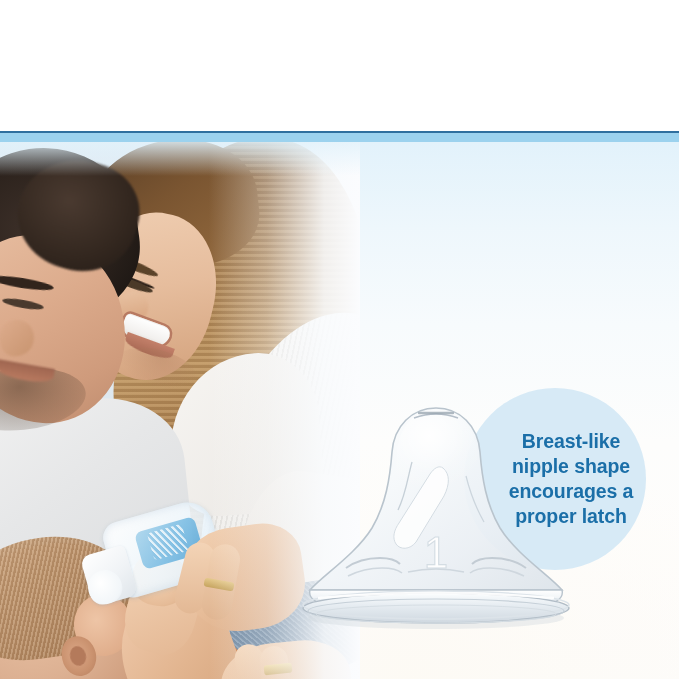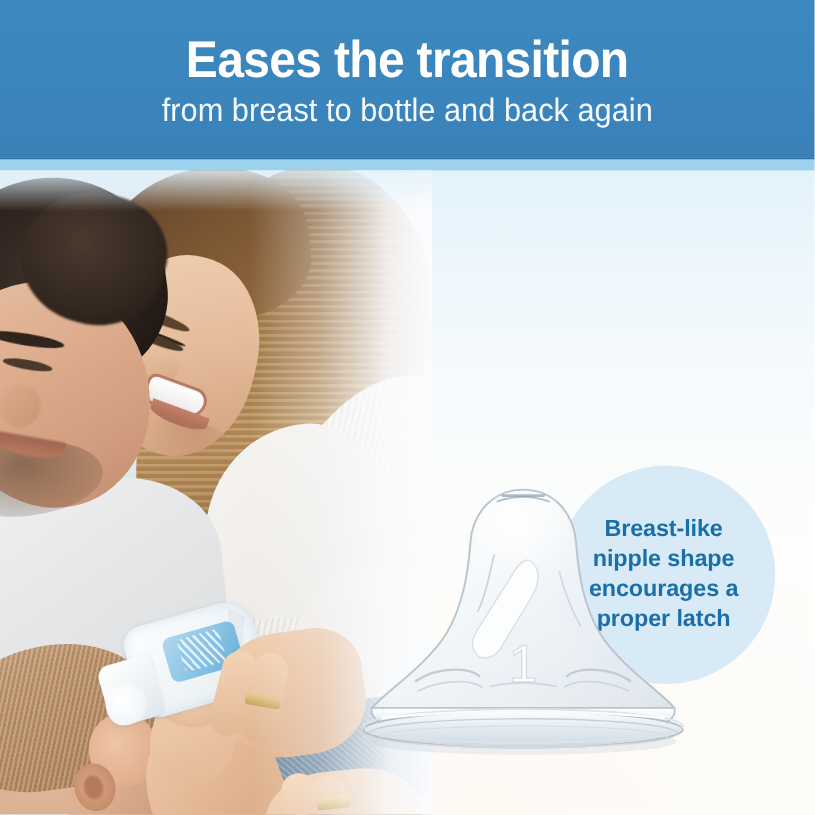--- a/index.html
+++ b/index.html
@@ -583,21 +583,21 @@
     position: absolute;
     left: 464px;
     top: 388px;
     width: 182px;
     height: 182px;
     border-radius: 50%;
     background: #d7eaf6;
     z-index: 50;
     display: flex;
     align-items: center;
-    justify-content: flex-start;
+    justify-content: flex-end;
   }
   .callout-text {
     color: #1b6fa8;
     font-family: "Liberation Sans Narrow", "Liberation Sans", sans-serif;
     font-weight: bold;
     font-size: 19.5px;
     line-height: 1.29;
     text-align: center;
     letter-spacing: -0.1px;
     padding-left: 14px;
@@ -782,20 +782,16 @@
 
       <ellipse cx="148" cy="208" rx="133" ry="15" fill="url(#rimGrad)" stroke="#b2bdc7" stroke-width="1.5"></ellipse>
       <ellipse cx="148" cy="205" rx="133" ry="14" fill="none" stroke="#dce3e9" stroke-width="1.6"></ellipse>
       <ellipse cx="148" cy="211" rx="128" ry="12" fill="none" stroke="#c6d0d8" stroke-width="1.2"></ellipse>
       <ellipse cx="148" cy="214" rx="120" ry="9" fill="none" stroke="#d6dee4" stroke-width="1"></ellipse>
 
       <path d="M30 198 Q 148 188 266 198" fill="none" stroke="#ffffff" stroke-width="2.4" opacity="0.9"></path>
     </svg>
   </div>
 
-  <div class="header-banner">
-    <div class="headline">Eases the transition</div>
-    <div class="subheadline">from breast to bottle and back again</div>
-  </div>
   <div class="header-rule"></div>
   <div class="header-underband"></div>
 
 </div>
 
 </body></html>

